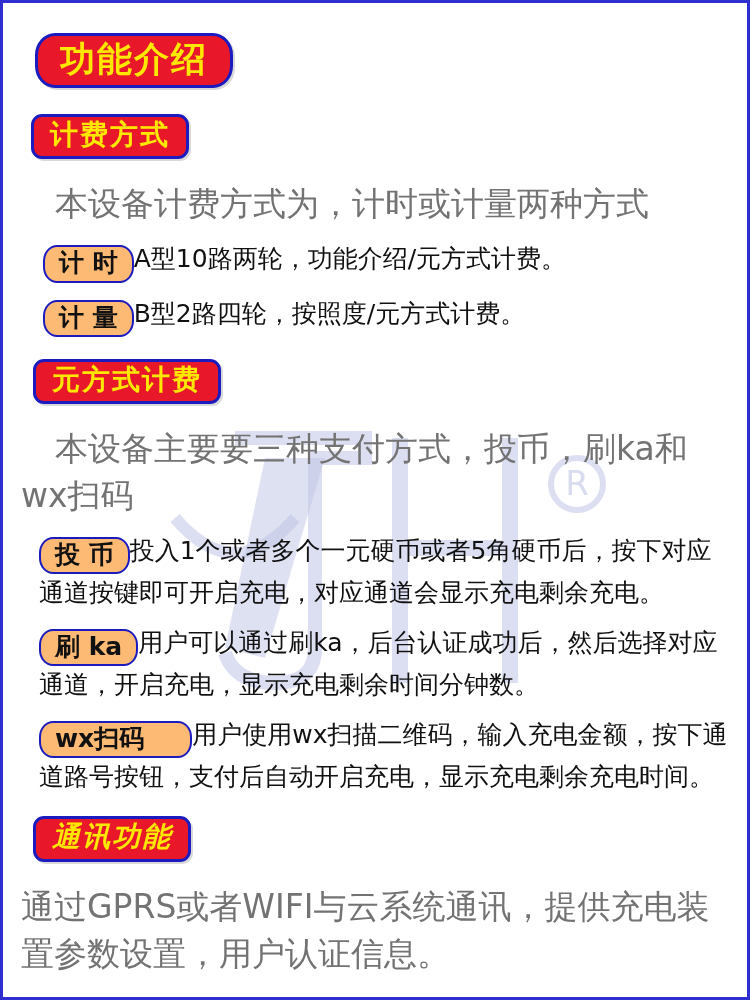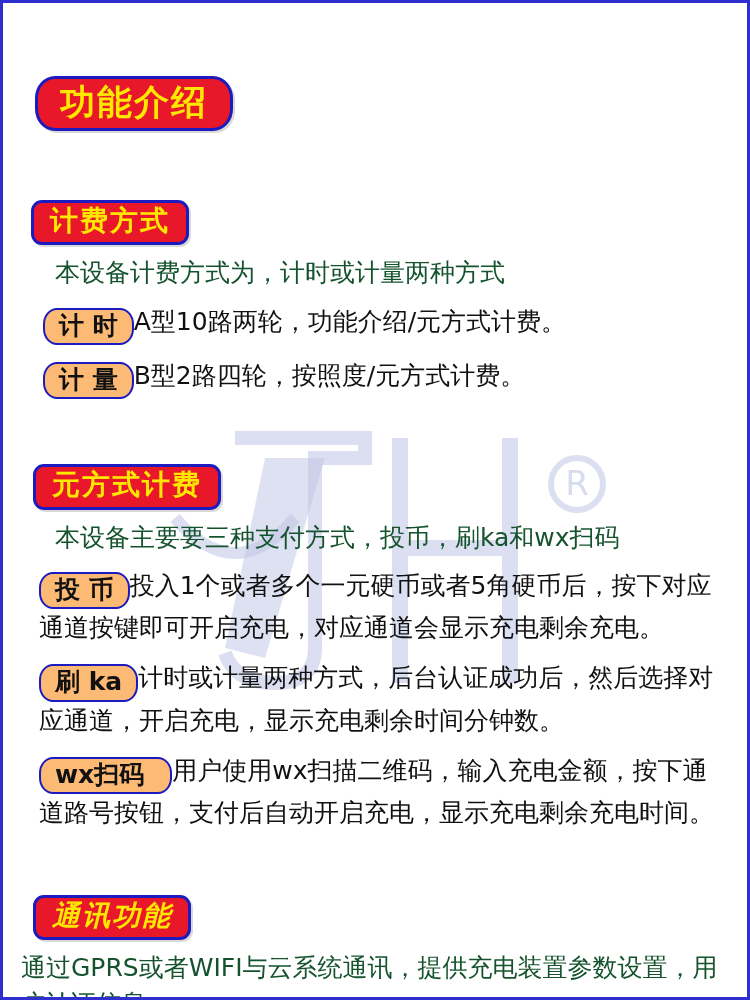--- a/index.html
+++ b/index.html
@@ -45,21 +45,20 @@
     display: inline-block;
     background: #e8172a;
     border: 3px solid #1b1bbf;
     border-radius: 16px / 18px;
     color: #ffe800;
     font-weight: bold;
     letter-spacing: 2px;
     padding: 2px 18px 4px 18px;
     line-height: 1.15;
     box-shadow: 2px 2px 0 rgba(0,0,0,0.15);
-    margin-top: 43px;
   }
   .badge-title {
     font-size: 35px;
     padding: 3px 22px 6px 22px;
     border-radius: 20px / 22px;
   }
   .badge-section {
     font-size: 28px;
     padding: 2px 16px 5px 16px;
     border-radius: 11px;
@@ -73,33 +72,33 @@
     border-radius: 14px / 16px;
     color: #111111;
     font-size: 25px;
     font-weight: bold;
     padding: 0px 14px 2px 14px;
     line-height: 1.25;
     vertical-align: -4px;
     white-space: nowrap;
   }
   .badge-yellow.wide {
-    padding-right: 26px;
+    padding-right: 46px;
   }
 
   .row-title { margin: 6px 0 0 14px; }
   .row-section1 { margin: 26px 0 0 10px; }
   .row-section2 { margin: 22px 0 0 12px; }
   .row-section3 { margin: 20px 0 0 12px; font-style: italic; }
 
   p.body {
-    font-size: 25px;
-    color: #14532d;
+    font-size: 33px;
+    color: #737373;
     line-height: 1.42;
-    margin: 10px 0 0 0;
+    margin: 22px 0 0 0;
     text-indent: 0;
   }
   p.indent { text-indent: 34px; }
 
   .para-mixed {
     font-size: 25px;
     color: #111111;
     line-height: 1.52;
     margin: 12px 0 0 0;
   }
@@ -153,21 +152,21 @@
       <span class="badge-red badge-section">元方式计费</span>
     </div>
 
     <p class="body indent ml18">本设备主要要三种支付方式，投币，刷ka和wx扫码</p>
 
     <p class="para-mixed ml18">
       <span class="badge-yellow">投    币</span><span class="txt">投入1个或者多个一元硬币或者5角硬币后，按下对应通道按键即可开启充电，对应通道会显示充电剩余充电。</span>
     </p>
 
     <p class="para-mixed ml18">
-      <span class="badge-yellow">刷   ka</span><span class="txt">计时或计量两种方式，后台认证成功后，然后选择对应通道，开启充电，显示充电剩余时间分钟数。</span>
+      <span class="badge-yellow">刷   ka</span><span class="txt">用户可以通过刷ka，后台认证成功后，然后选择对应通道，开启充电，显示充电剩余时间分钟数。</span>
     </p>
 
     <p class="para-mixed ml18">
       <span class="badge-yellow wide">wx扫码</span><span class="txt">用户使用wx扫描二维码，输入充电金额，按下通道路号按钮，支付后自动开启充电，显示充电剩余充电时间。</span>
     </p>
 
     <div class="row-section3">
       <span class="badge-red badge-section">通讯功能</span>
     </div>
 

